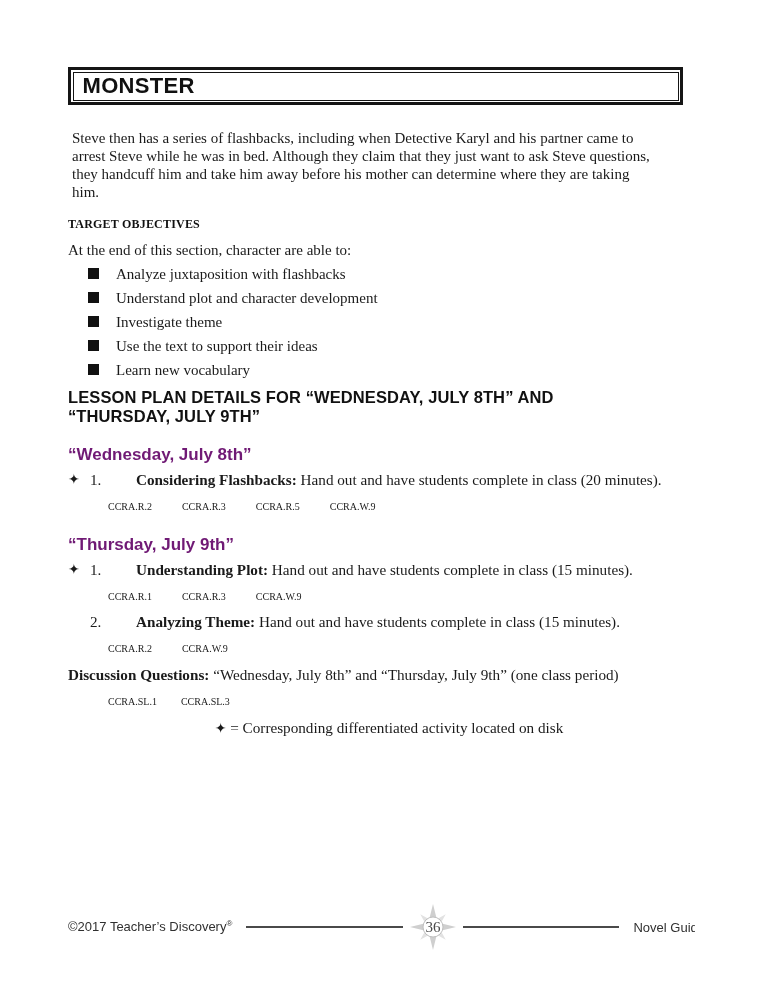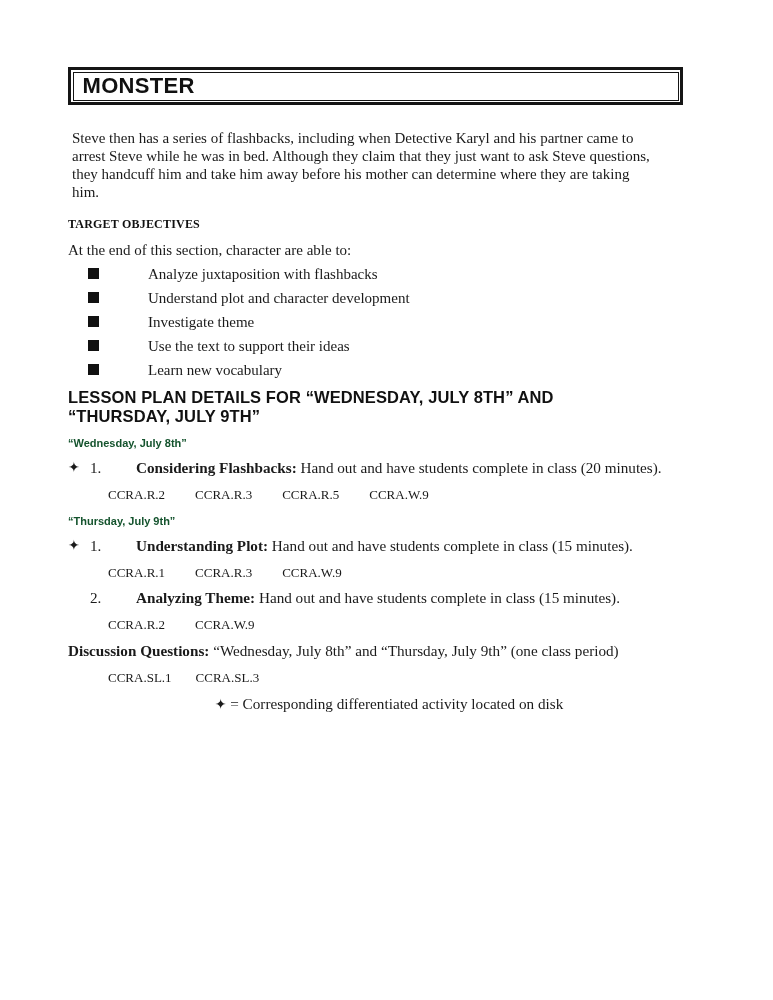--- a/index.html
+++ b/index.html
@@ -17,35 +17,35 @@
   .chapter-title { margin:0; font-family:"Liberation Sans", sans-serif;
     font-weight:bold; font-size:22px; line-height:25px; letter-spacing:.3px; color:#111; }
 
   .intro { margin:24px 4px 0; font-size:15px; line-height:18px; white-space:nowrap; }
 
   .h-target { margin:13px 0 0; font-family:Liberation Serif, serif;
     font-weight:bold; font-size:12px; line-height:20px; letter-spacing:.2px; color:#111; }
   .lead { margin:7px 0 0; font-size:15px; line-height:18px; }
 
   .objectives { list-style:none; margin:6px 0 0; padding:0 0 0 20px; }
-  .objectives li { display:flex; align-items:flex-start; margin:0 0 6px; font-size:15px; line-height:18px;gap:32px; }
+  .objectives li { display:flex; align-items:flex-start; margin:0 0 6px; font-size:15px; line-height:18px; }
   .square { flex:none; width:11px; height:11px; background:#111; margin:3px 17px 0 0; }
 
   .h-lesson { margin:9px 0 0; font-family:"Liberation Sans", sans-serif;
     font-weight:bold; font-size:16.5px; line-height:19px; letter-spacing:.1px; color:#111; white-space:nowrap; }
 
-  .day-label { margin:8px 0 0; font-family:"Liberation Sans", sans-serif;
-    font-weight:bold; font-size:11px; line-height:18px; color:#14532d; }
+  .day-label { margin:20px 0 0; font-family:"Liberation Sans", sans-serif;
+    font-weight:bold; font-size:17px; line-height:18px; color:#701a75; }
 
   .item-row { display:grid; grid-template-columns:22px 18px 1fr; margin:7px 0 0;
     font-size:15.2px; line-height:18px; white-space:nowrap; }
   .star-cell { font-size:14px; line-height:18px; }
   .item-text b { font-weight:bold;margin-left:28px; }
 
-  .standards { display:flex; gap:30px; margin:9px 0 0 40px; font-size:13px; line-height:18px; }
+  .standards { display:flex; gap:30px; margin:9px 0 0 40px; font-size:10px; line-height:18px; }
   .standards.sl { gap:24px; }
 
   .discussion { margin:8px 0 0; font-size:15.2px; line-height:18px; white-space:nowrap; }
   .discussion b { font-weight:bold; }
 
   .legend { margin:8px 0 0; font-size:15.2px; line-height:18px;text-align:center; }
   .legend .star-glyph { font-size:14px; }
 
   
   .footer { position:absolute; left:68px; top:904px; width:637px; height:46px;
@@ -139,13 +139,25 @@
     <div class="standards sl">
       <span>CCRA.SL.1</span>
       <span>CCRA.SL.3</span>
     </div>
 
     <div class="legend">
       <span class="star-glyph">✦</span> <span>= Corresponding differentiated activity located on disk</span>
     </div>
   </div>
 
+  <div class="footer">
+    <span class="f-left"><span>©2017 Teacher’s Discovery</span><sup>®</sup></span>
+    <span class="f-line"></span>
+    <svg class="emblem" width="48" height="48" viewBox="0 0 48 48">
+      <polygon points="24,6 28,20 42,24 28,28 24,42 20,28 6,24 20,20" fill="#e2e2e2" transform="rotate(45 24 24)"></polygon>
+      <polygon points="24,1 28.6,19.4 47,24 28.6,28.6 24,47 19.4,28.6 1,24 19.4,19.4" fill="#cfcfcf"></polygon>
+      <circle cx="24" cy="24" r="10" fill="#ffffff" stroke="#c0c0c0" stroke-width="1"></circle>
+      <text x="24" y="29" text-anchor="middle" font-family="Liberation Serif, serif" font-size="15" fill="#4a4a4a">36</text>
+    </svg>
+    <span class="f-line"></span>
+    <span class="f-right">Novel Guide</span>
+  </div>
 </div>
 
 </body></html>

